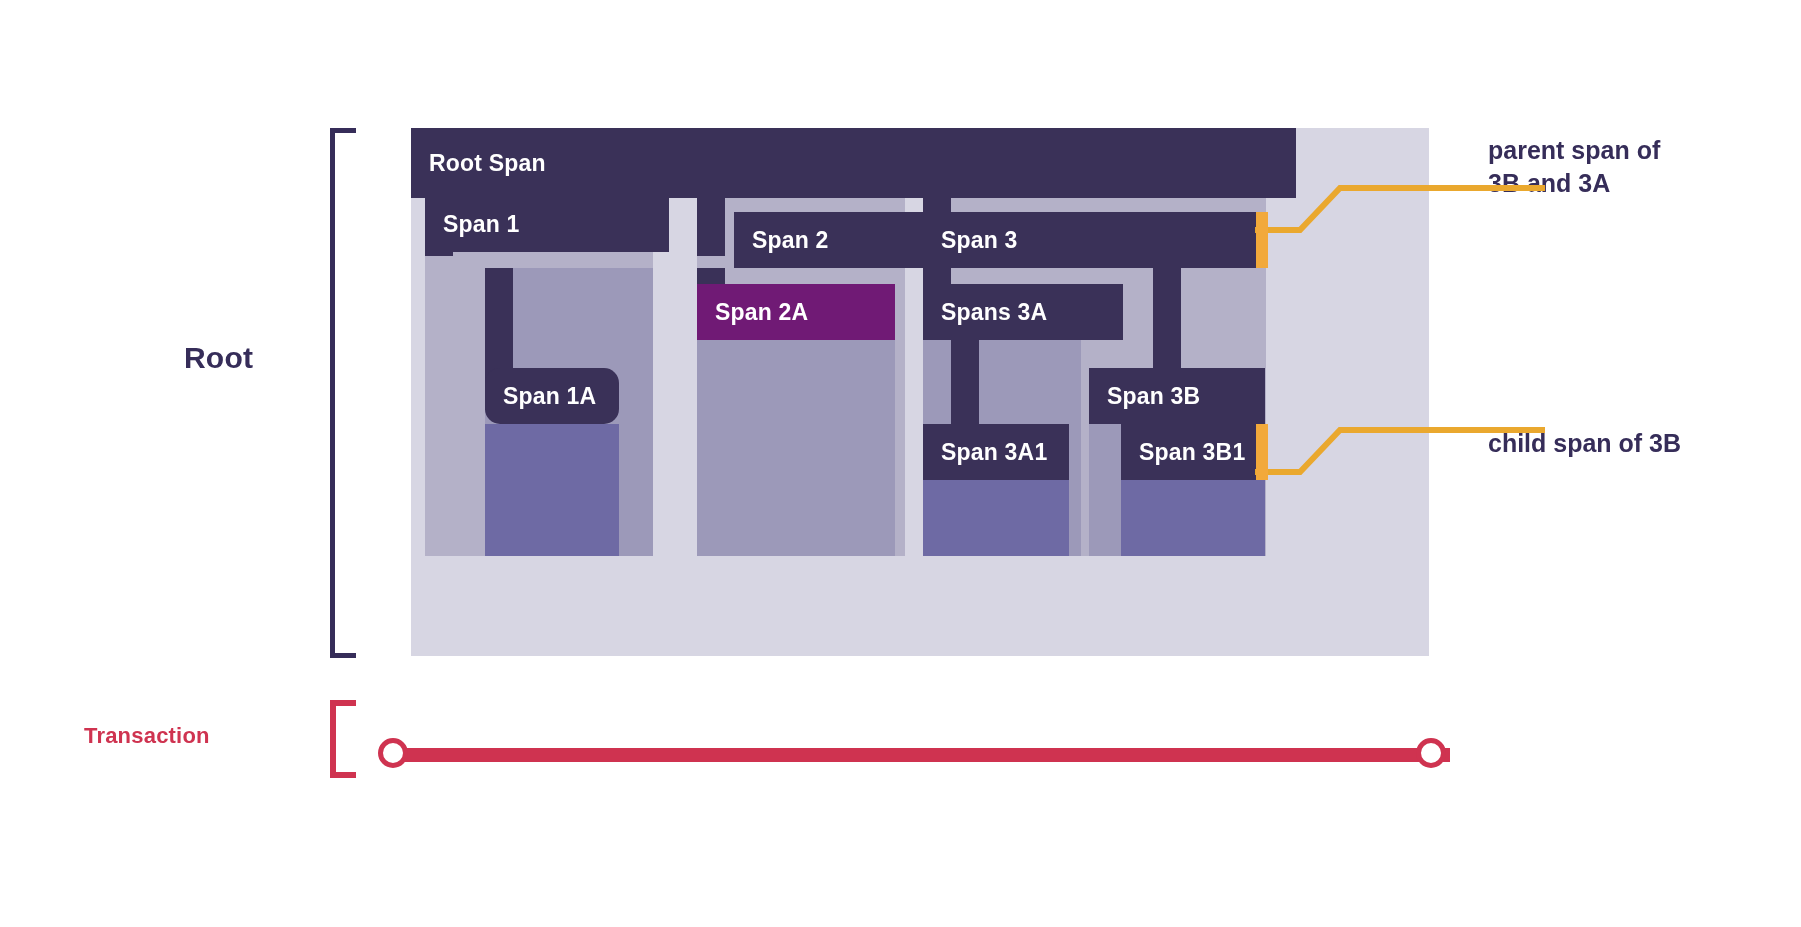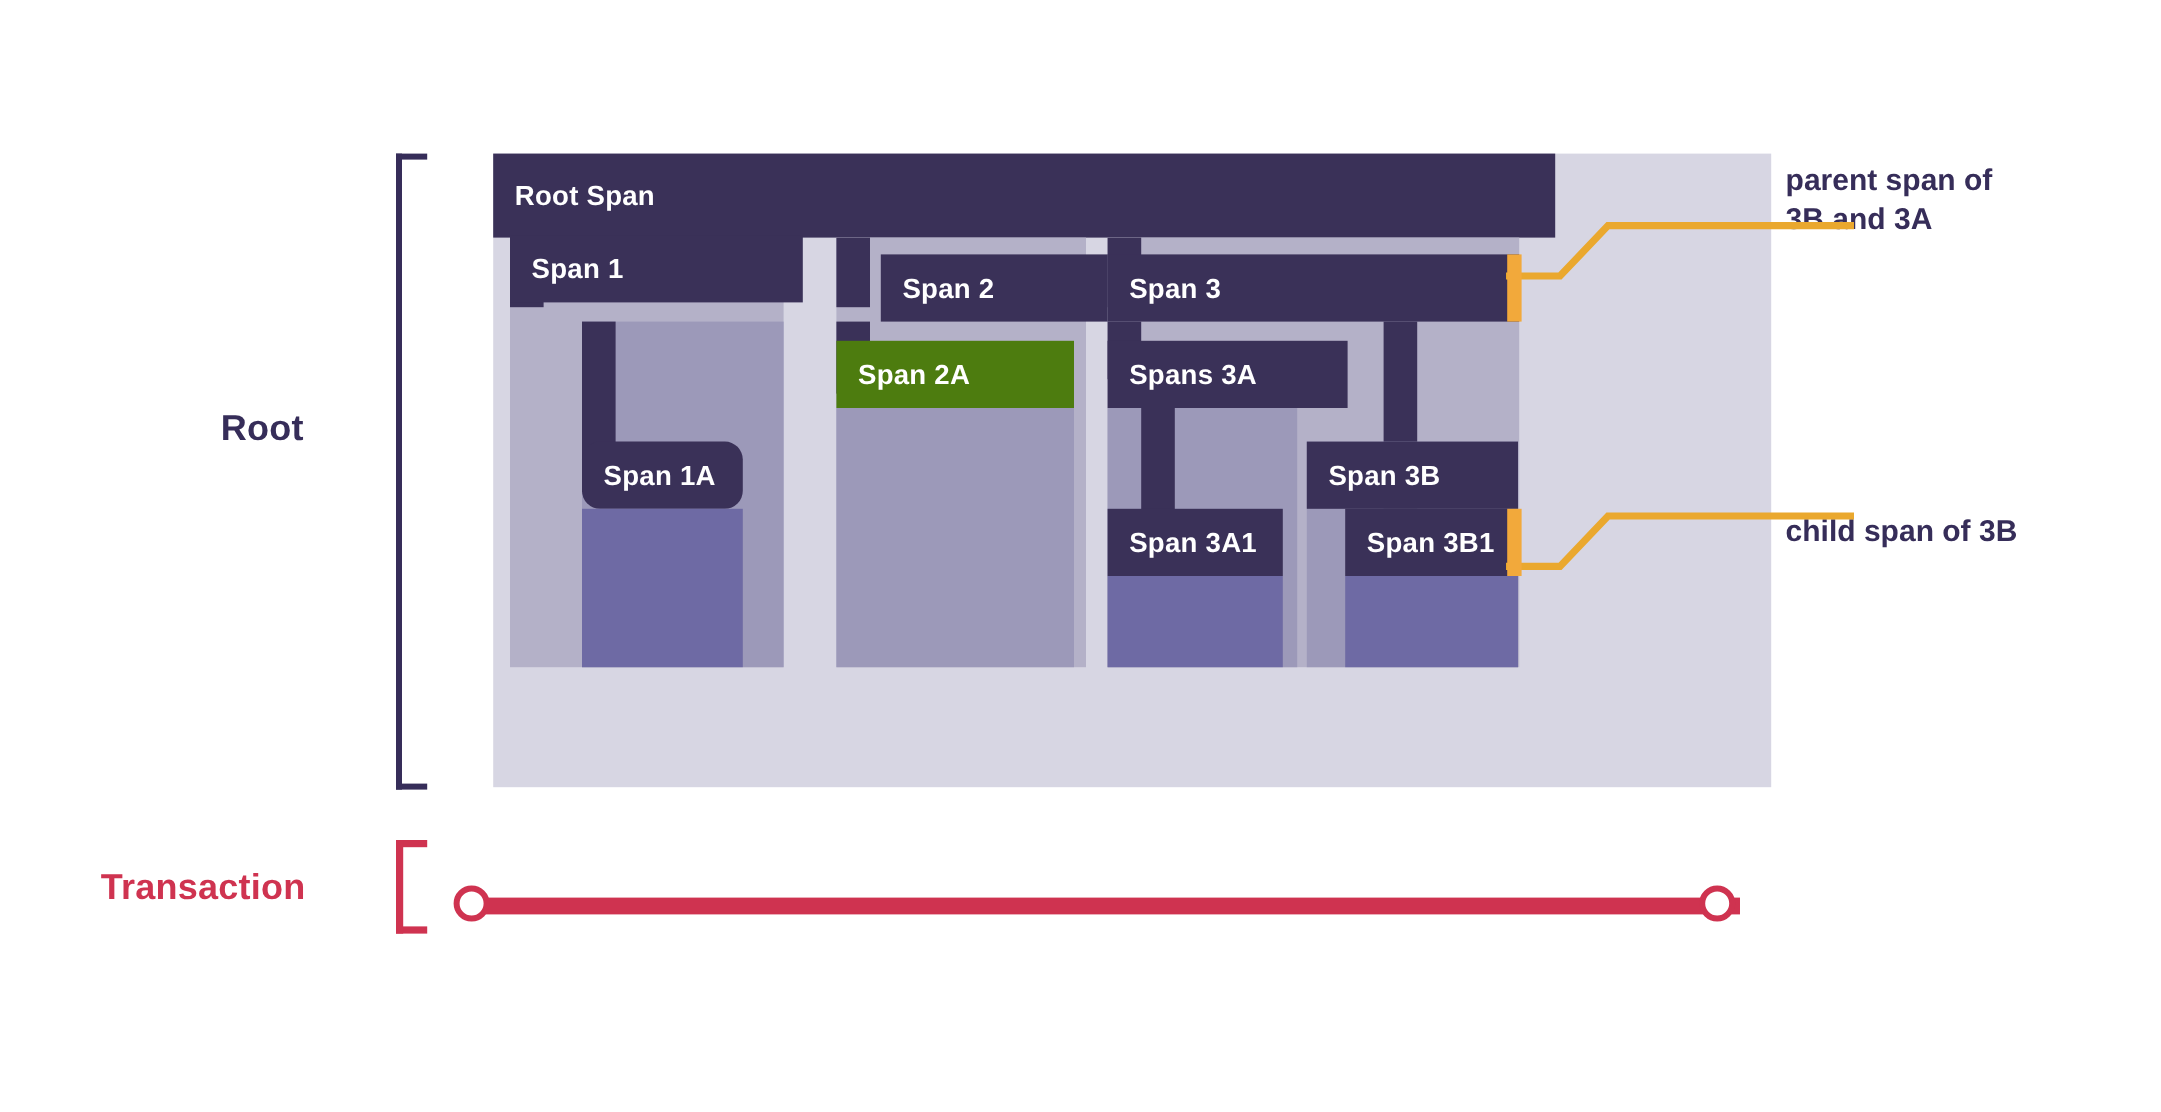--- a/index.html
+++ b/index.html
@@ -29,21 +29,21 @@
   }
   #spans-label {
     left: 184px;
     top: 341px;
     font-size: 30px;
     color: #362d59;
   }
   #transaction-label {
     left: 84px;
     top: 723px;
-    font-size: 30px;
+    font-size: 22px;
     color: #cf3350;
   }
 
   
   .bracket {
     position: absolute;
     box-sizing: border-box;
   }
   #spans-bracket {
     left: 330px;
@@ -65,21 +65,20 @@
   }
 
   
   #spans-chart {
     position: absolute;
     left: 411px;
     top: 128px;
     width: 1018px;
     height: 528px;
     background: #d7d6e3;
-    padding-left: 47px;
   }
 
   
   .blk {
     position: absolute;
     box-sizing: border-box;
   }
   .band-l1 { background: #b4b1c8; }   
   .band-l2 { background: #9c99b9; }   
   .band-l3 { background: #6e6aa4; }   
@@ -91,21 +90,21 @@
     font-size: 23px;
     font-weight: bold;
     display: flex;
     align-items: center;
     padding-left: 18px;
     box-sizing: border-box;
     letter-spacing: 0.2px;
     white-space: nowrap;
     overflow: hidden;
   }
-  .bar-dark { background: #4d7c0f; }
+  .bar-dark { background: #701a75; }
 
   .connector {
     position: absolute;
     background: #3a3158;
   }
 
   
   .marker {
     position: absolute;
     background: #f2a93b;

